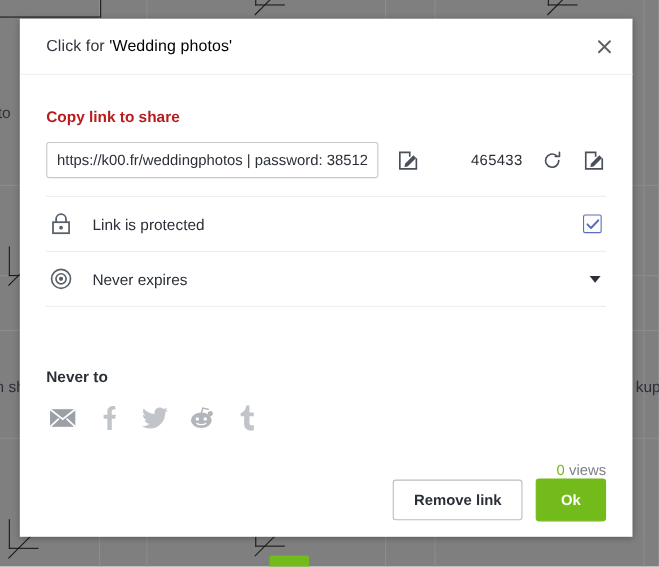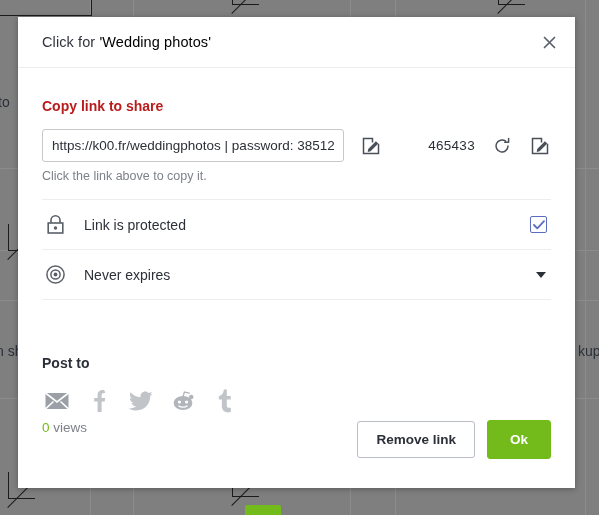--- a/index.html
+++ b/index.html
@@ -246,23 +246,24 @@
   .social-btn svg { display: block; }
 
   
   .modal-footer {
     position: absolute;
     left: 0;
     right: 0;
     bottom: 0;
     height: 68px;
     display: flex;
-    align-items: flex-start;
+    align-items: flex-end;
     padding: 0 24px;
     box-sizing: border-box;
+    flex-direction: column;
   }
   .views {
     font-size: 13.5px;
     color: #7d8189;
   }
   .views .count { color: #73ba1b; }
   .footer-actions {
     margin-left: auto;
     display: flex;
     align-items: center;
@@ -355,21 +356,20 @@
       </div>
 
       <div class="icon-btn">
         <svg width="20" height="20" viewBox="0 0 20 20" aria-hidden="true">
           <path d="M2.5 2.5 h9 v3.2 M2.5 2.5 v15 h15 v-9" stroke="#4a5059" stroke-width="1.5" fill="none" stroke-linecap="square"></path>
           <path d="M7.2 12.9 L14.9 5.2 L17.3 7.6 L9.6 15.3 L6.7 15.9 Z" fill="#4a5059"></path>
         </svg>
       </div>
     </div>
 
-    <div class="hint">Click the link above to copy it.</div>
 
     <div class="options">
 
       <div class="opt-row">
         <span class="opt-icon">
           <svg width="19" height="21" viewBox="0 0 19 21" aria-hidden="true">
             <path d="M5 9 V6.2 A4.5 4.5 0 0 1 14 6.2 V9" stroke="#5a6069" stroke-width="1.6" fill="none"></path>
             <rect x="2.2" y="9" width="14.6" height="10" stroke="#5a6069" stroke-width="1.6" fill="none"></rect>
             <circle cx="9.5" cy="14" r="1.7" fill="#5a6069"></circle>
           </svg>
@@ -393,21 +393,21 @@
           </svg>
         </span>
         <span class="opt-label">Never expires</span>
         <span class="opt-right">
           <span class="caret"></span>
         </span>
       </div>
 
     </div>
 
-    <div class="post-title">Post to</div>
+    <div class="post-title">Never to</div>
     <div class="social-row">
 
       <span class="social-btn">
         <svg width="24" height="18" viewBox="0 0 24 18" aria-hidden="true">
           <rect x="0.5" y="1" width="23" height="16" fill="#9ba0a6"></rect>
           <path d="M0.5 1 L12 10 L23.5 1 M0.5 17 L8.5 9.5 M23.5 17 L15.5 9.5" stroke="#ffffff" stroke-width="1.6" fill="none"></path>
         </svg>
       </span>
 
       <span class="social-btn">

